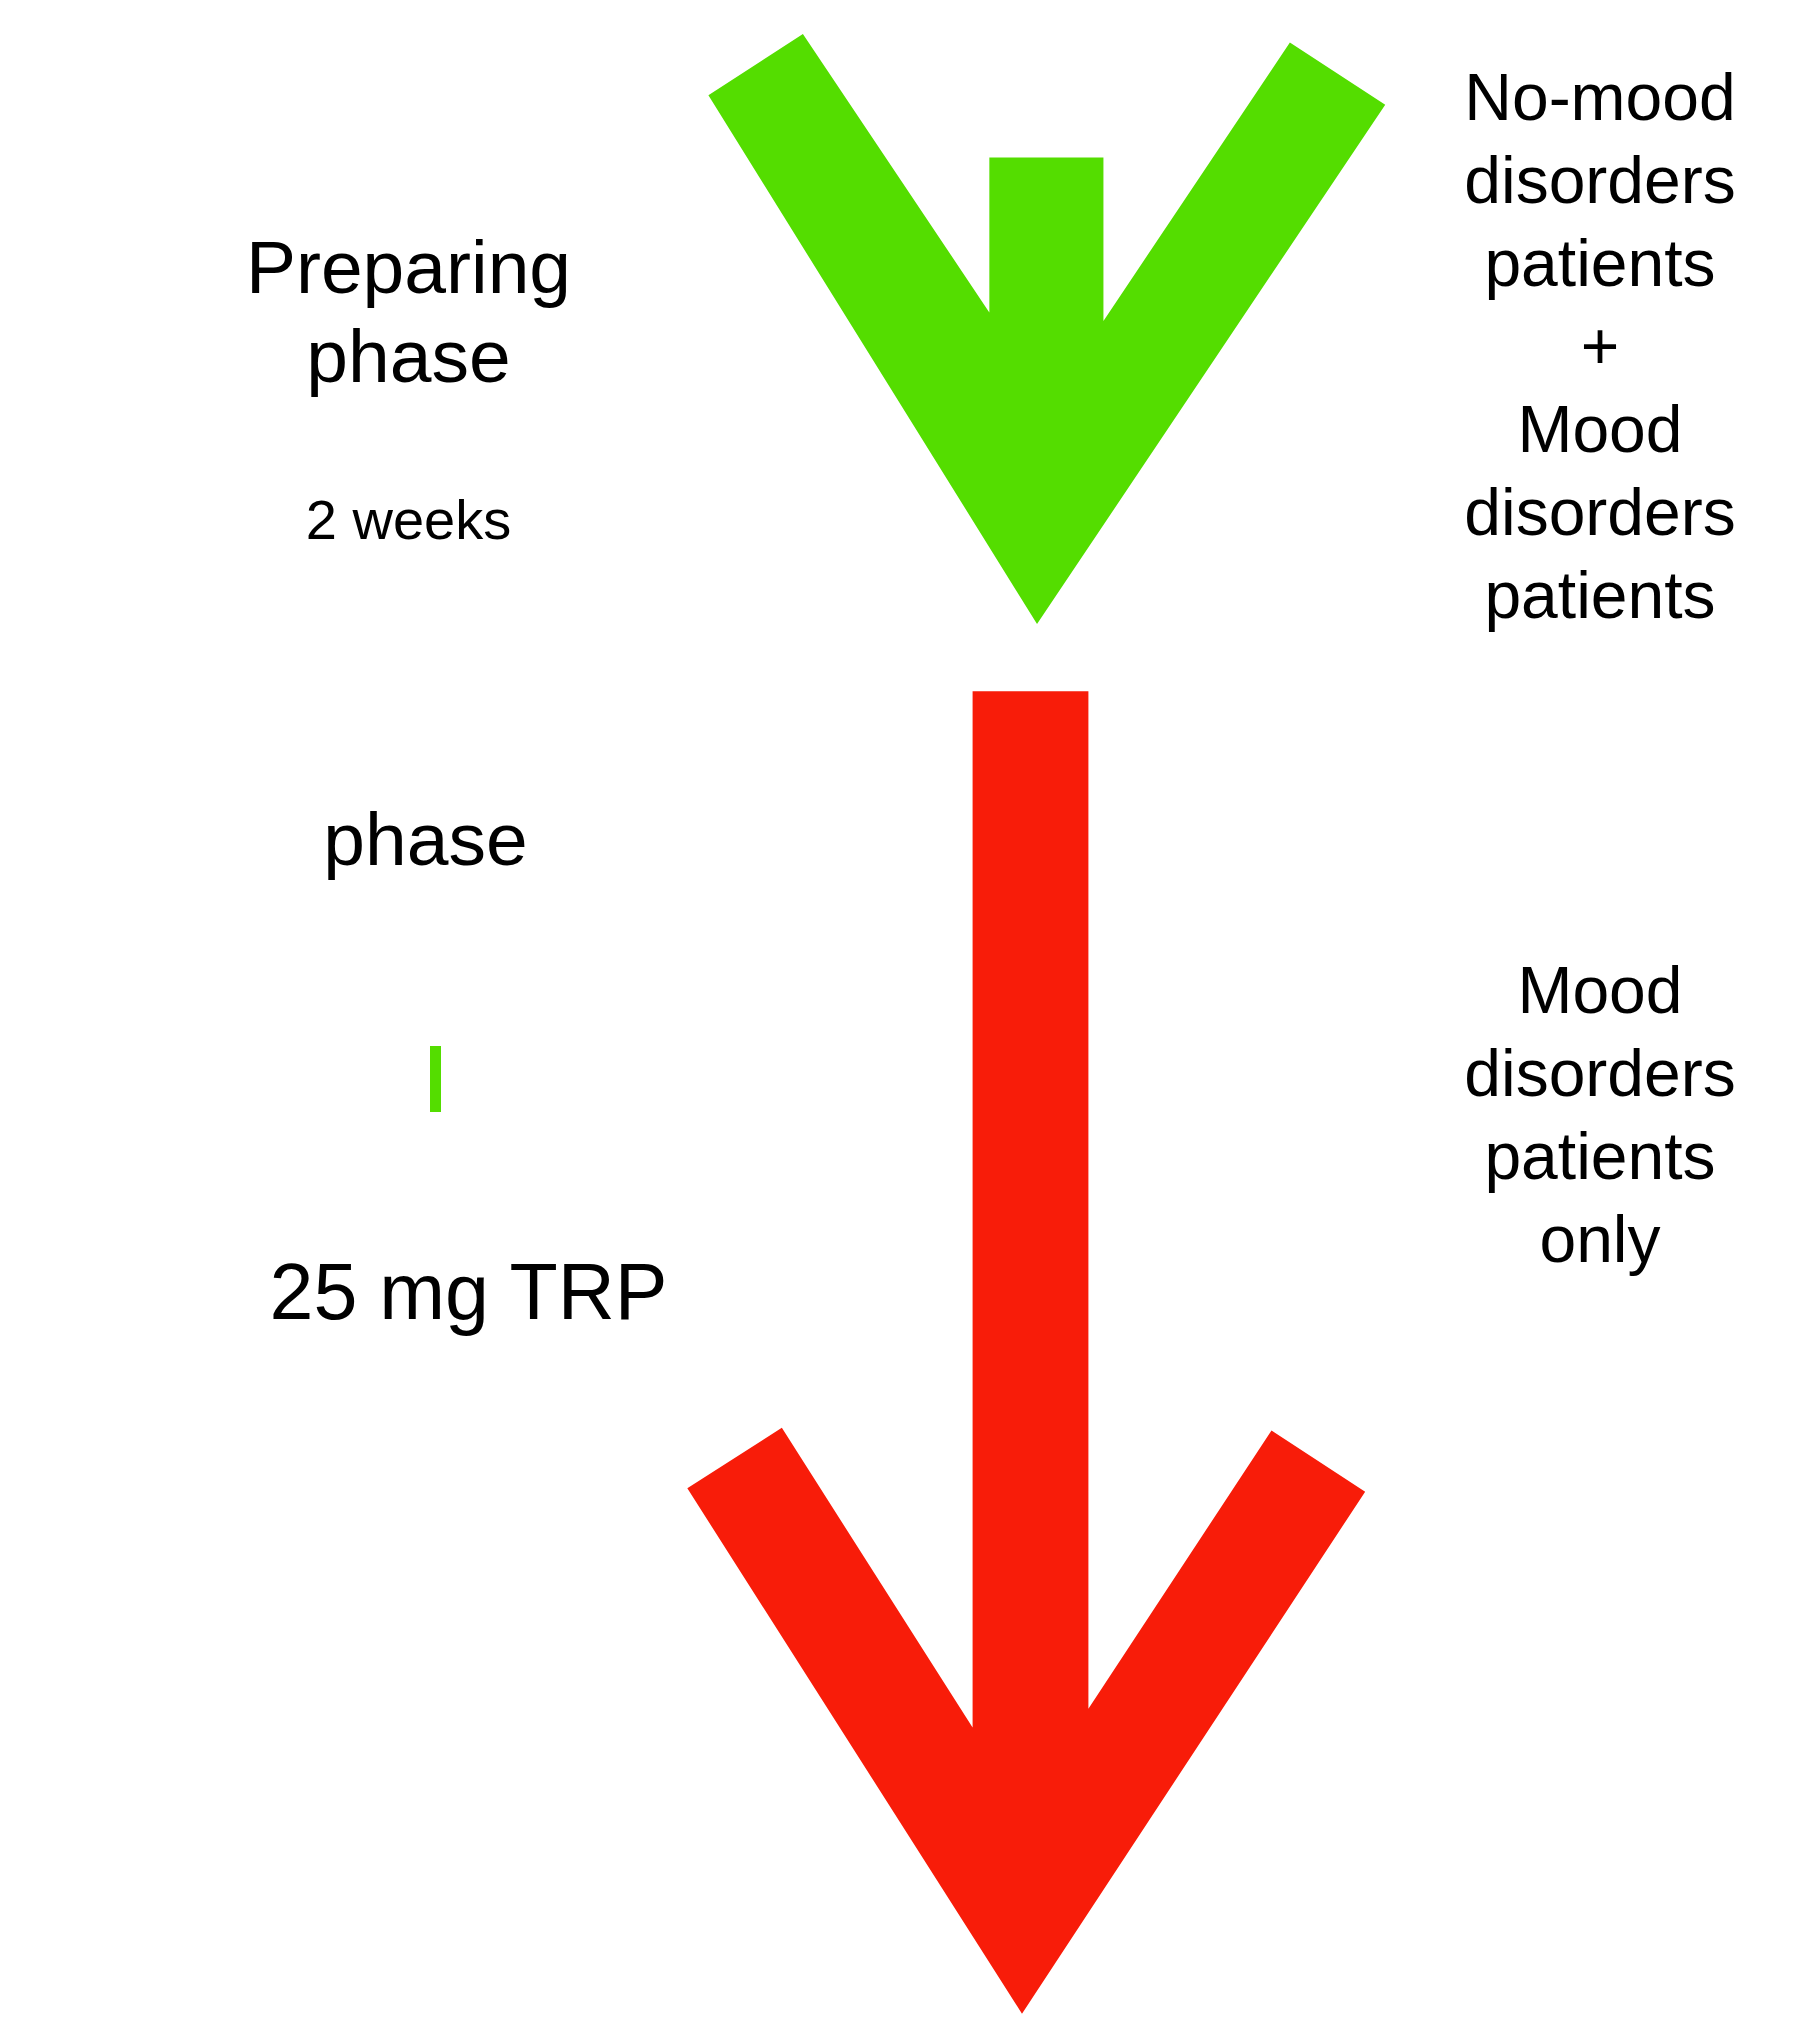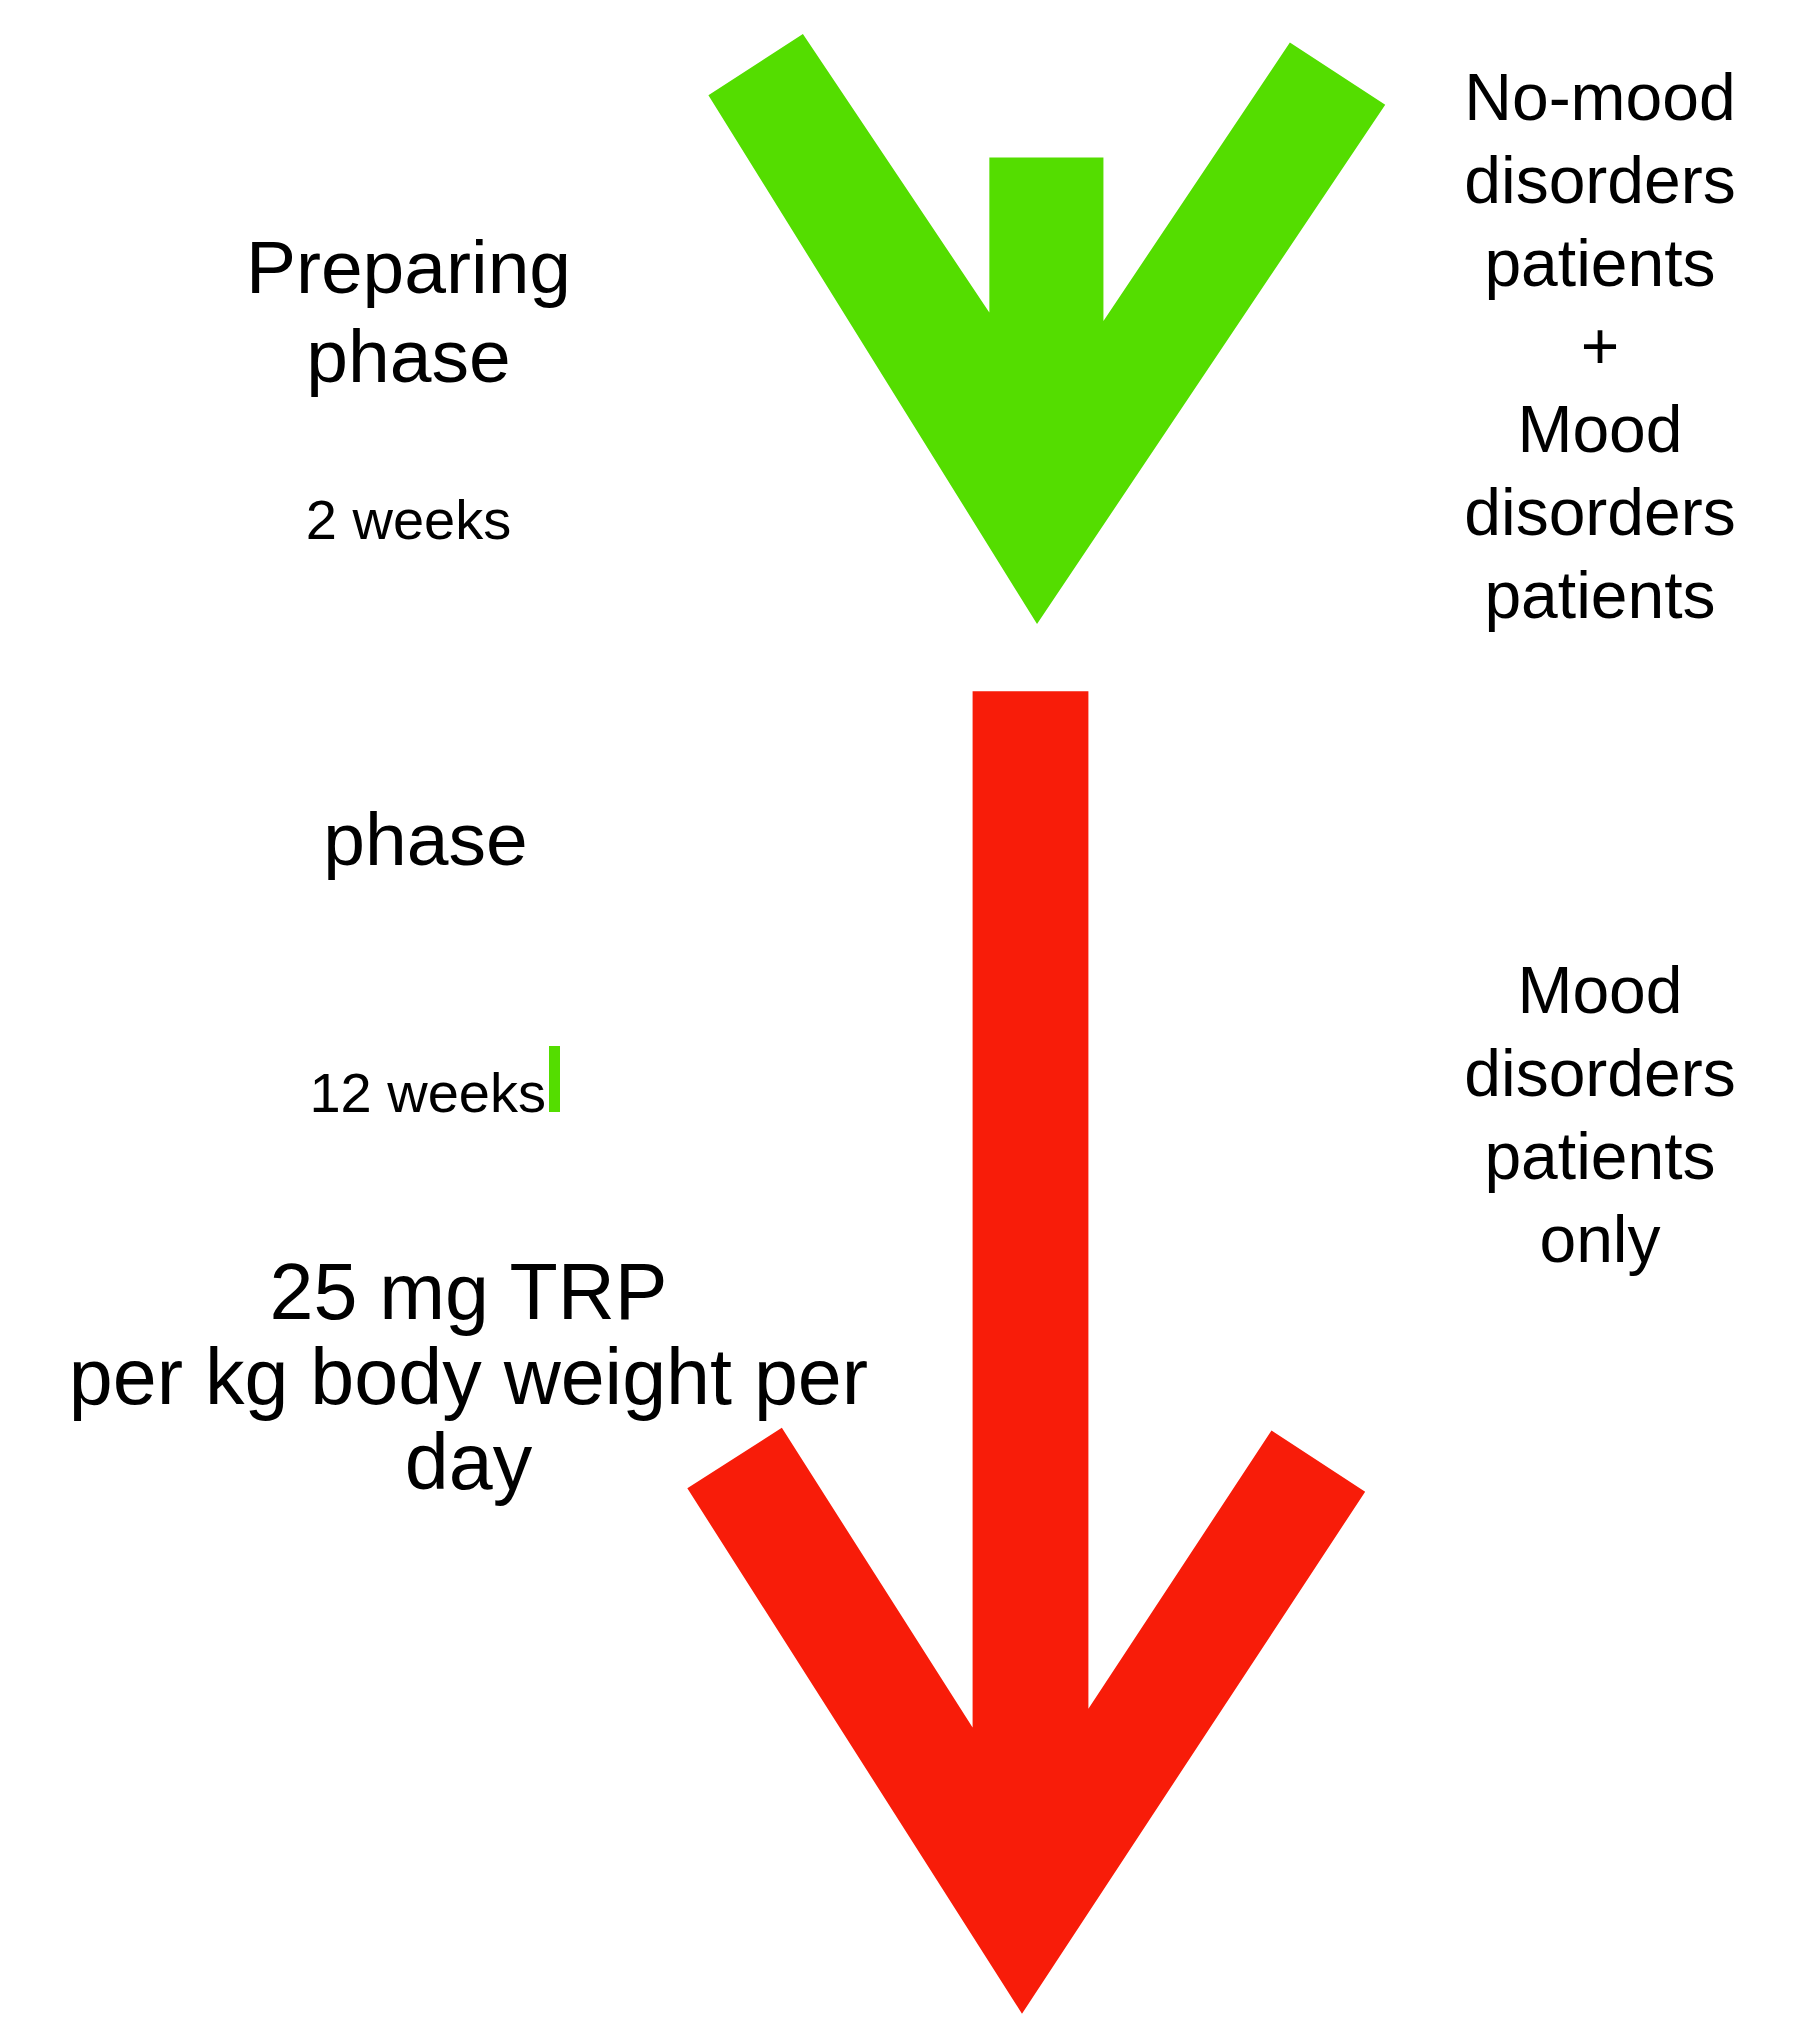--- a/index.html
+++ b/index.html
@@ -42,26 +42,25 @@
   <div>Mood</div>
   <div>disorders</div>
   <div>patients</div>
 </div>
 
 <div class="abs centered phase-label" style="left:85px;top:795px;width:681px;">
   <div>phase</div>
 </div>
 
 <div class="abs centered duration" style="left:94px;top:1046px;width:681px;">
-  <span>12 weeks</span><span class="text-cursor"></span>
+  <span class="text-cursor"></span>
 </div>
 
 <div class="abs centered dose" style="left:0px;top:1241px;width:937px;margin-top:8px;">
   <div>25 mg TRP</div>
-  <div>per kg body weight per day</div>
 </div>
 
 <svg class="arrow-svg" style="left:664px;top:664px;" width="733" height="1371" viewBox="780 780 860 1610">
   <polygon points="1142,812 1278,812 1278,2007 1493,1680 1603,1752 1200,2365 807,1748 918,1677 1142,2029" fill="#f81c09"></polygon>
 </svg>
 
 <div class="abs centered population" style="left:1387px;top:949px;width:426px;">
   <div>Mood</div>
   <div>disorders</div>
   <div>patients</div>

